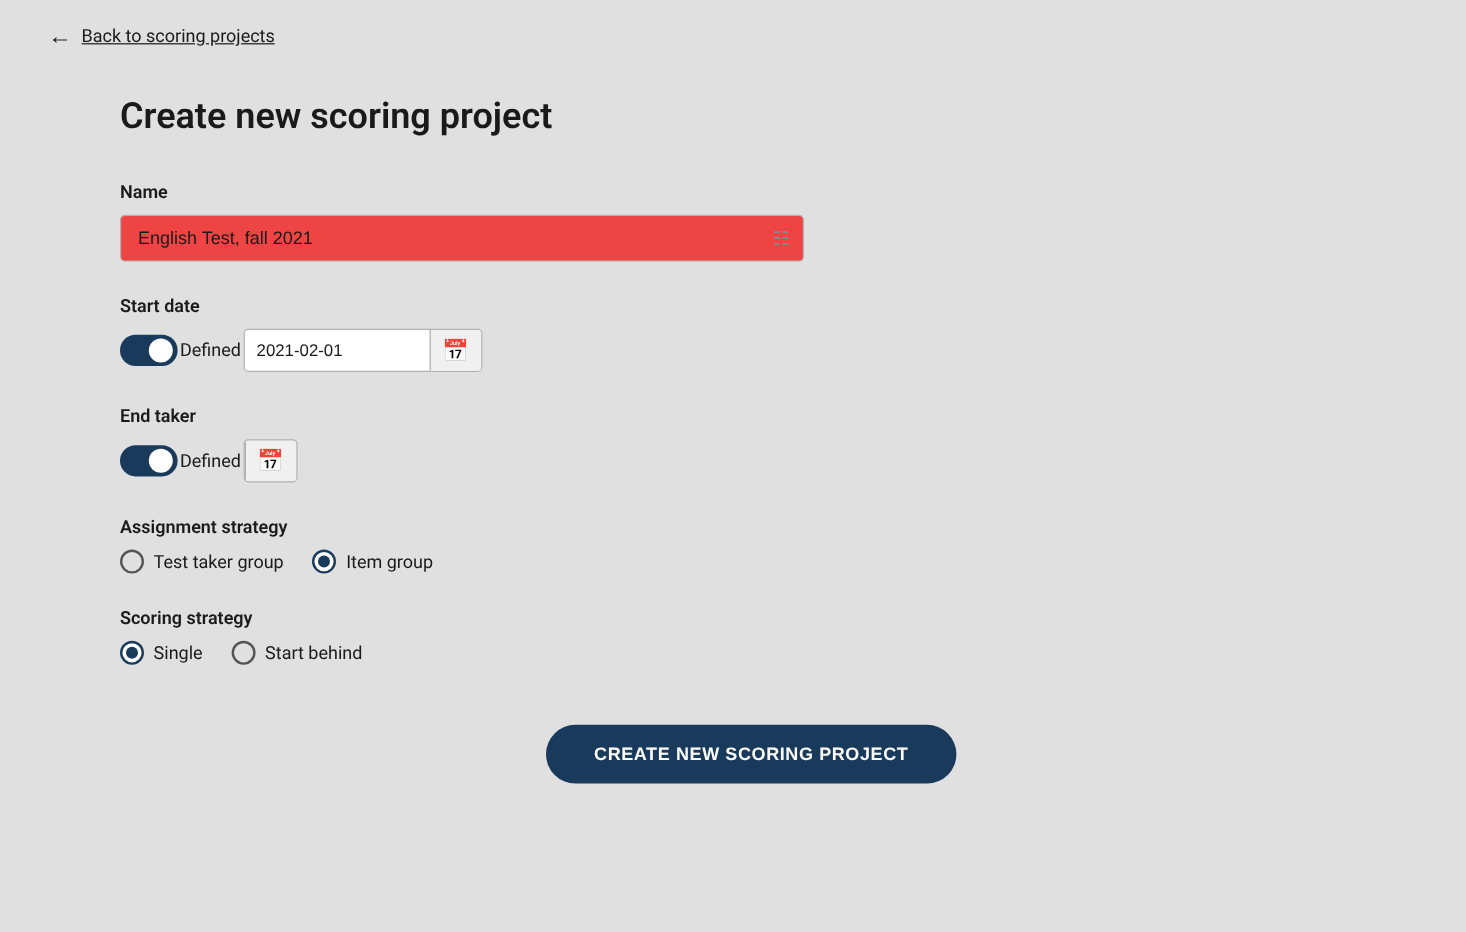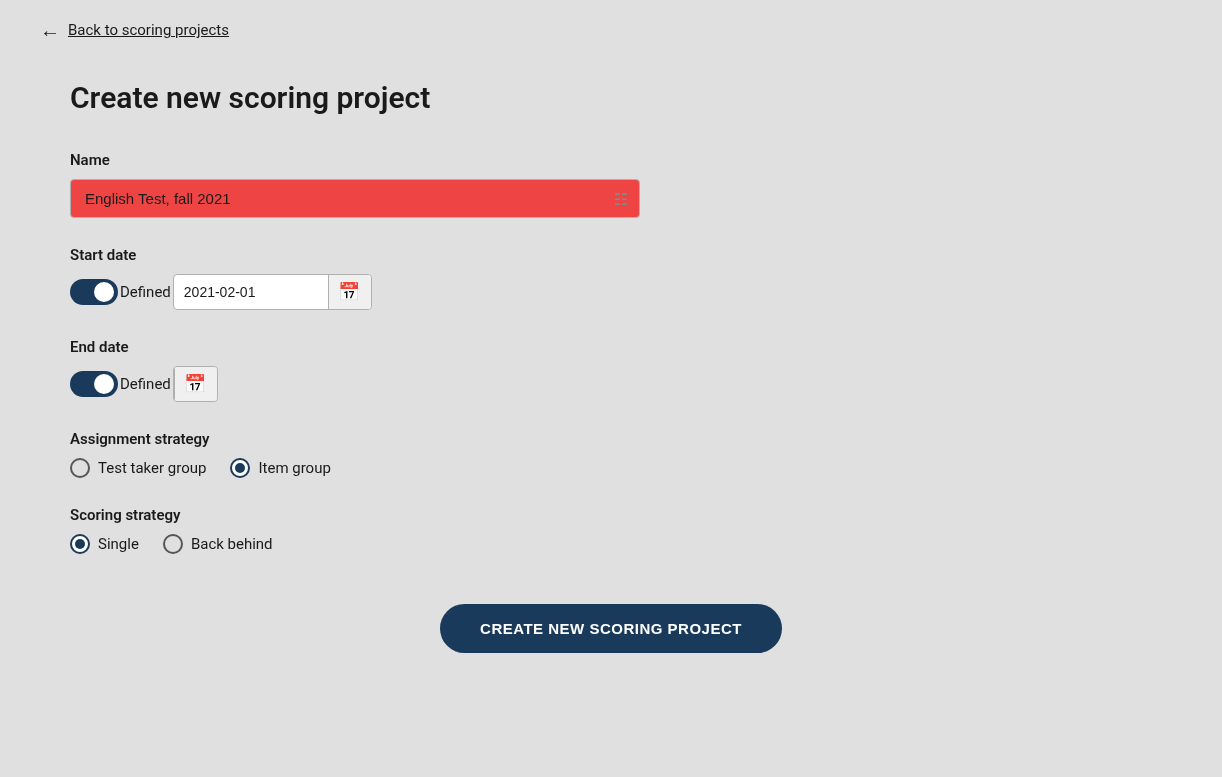--- a/index.html
+++ b/index.html
@@ -30,21 +30,21 @@
     .back-arrow {
       font-size: 20px;
       line-height: 1;
     }
 
     .back-link-text {
       text-decoration: underline;
     }
 
     .main-content {
-      padding: 20px 70px 60px 70px;
+      padding: 20px 70px 60px 100px;
     }
 
     .page-title {
       font-size: 30px;
       font-weight: 600;
       color: #1a1a1a;
       margin-bottom: 36px;
     }
 
     .form-section {
@@ -252,21 +252,21 @@
       <div class="date-input-wrapper">
         <input type="text" class="date-input" value="2021-02-01" style="">
         <button class="date-icon-btn">
           📅
         </button>
       </div>
     </div>
   </div>
 
   <div class="form-section">
-    <label class="field-label">End date</label>
+    <label class="field-label">End taker</label>
     <div class="date-row">
       <label class="toggle">
         <input type="checkbox" checked="" style="">
         <span class="toggle-slider"></span>
       </label>
       <span class="toggle-label">Defined</span>
       <div class="date-input-wrapper">
         <button class="date-icon-btn">
           📅
         </button>
@@ -290,20 +290,20 @@
 
   <div class="form-section">
     <label class="field-label">Scoring strategy</label>
     <div class="radio-group">
       <label class="radio-option">
         <input type="radio" name="scoring" value="single" checked="" style="">
         <span>Single</span>
       </label>
       <label class="radio-option">
         <input type="radio" name="scoring" value="read-behind" style="">
-        <span>Back behind</span>
+        <span>Start behind</span>
       </label>
     </div>
   </div>
 
   <button class="create-btn">CREATE NEW SCORING PROJECT</button>
 
 </div>
 
 </body></html>

